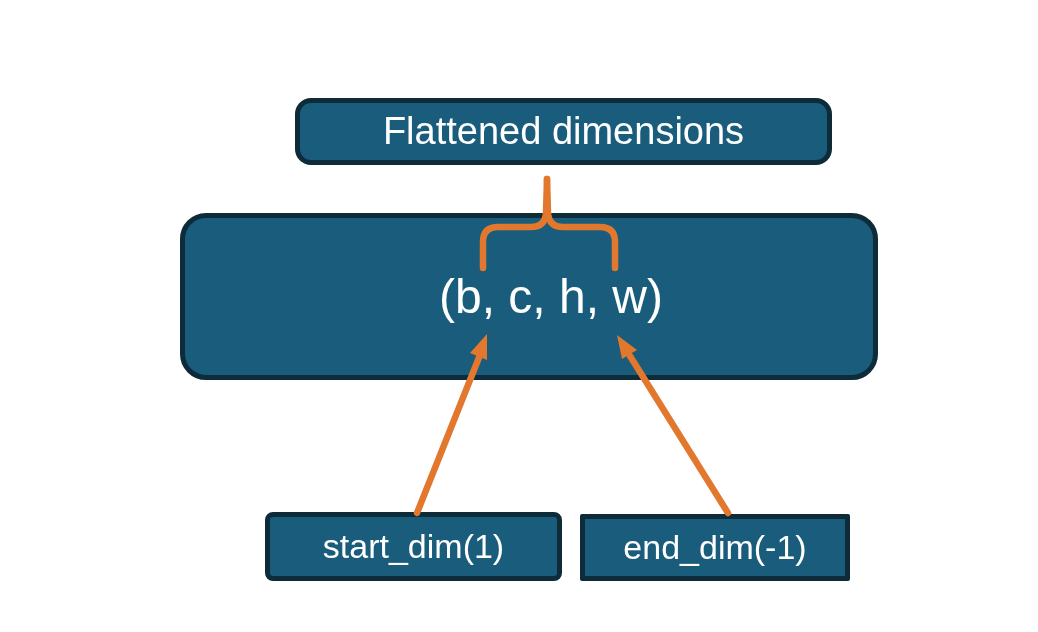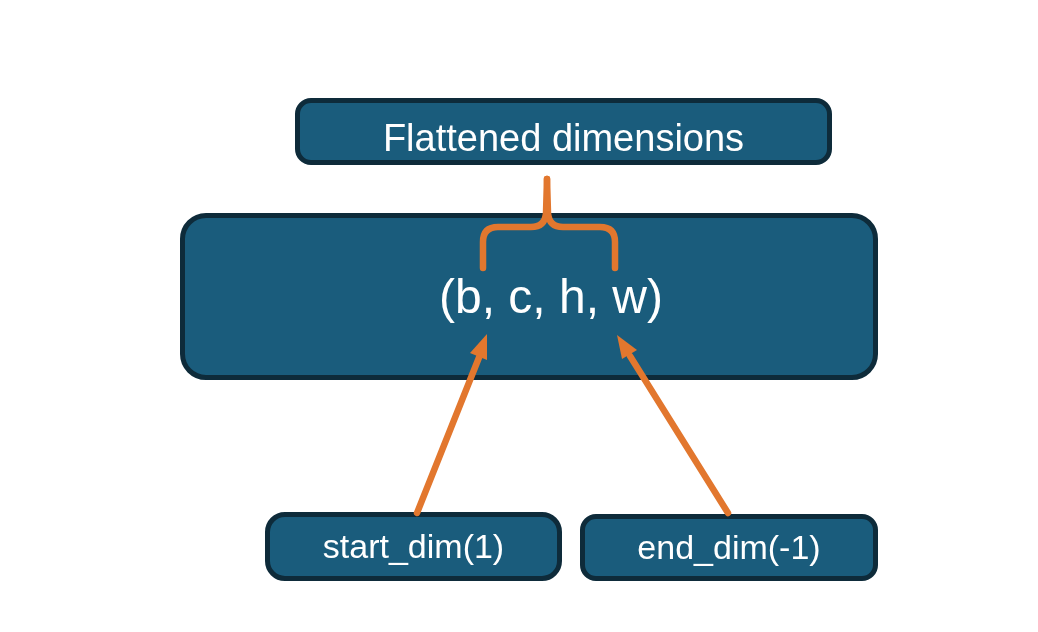--- a/index.html
+++ b/index.html
@@ -41,39 +41,38 @@
     display: flex;
     align-items: center;
     justify-content: center;
     white-space: nowrap;
   }
   .node-title {
     left: 295px; top: 98px;
     width: 537px; height: 67px;
     border-radius: 16px;
     font-size: 38px;
-    align-items: flex-end;
   }
   .node-main {
     left: 180px; top: 213px;
     width: 698px; height: 167px;
     border-radius: 26px;
     font-size: 48px;
     padding-left: 44px;
   }
   .node-start {
     left: 265px; top: 512px;
     width: 297px; height: 69px;
-    border-radius: 20px;
+    border-radius: 8px;
     font-size: 34px;
   }
   .node-end {
     left: 580px; top: 514px;
-    width: 298px; height: 67px;
-    border-radius: 16px;
+    width: 270px; height: 67px;
+    border-radius: 2px;
     font-size: 34px;
   }
 </style>
 </head>
 <body>
 
 <div class="canvas">
 
   <div class="node node-title">
     <span>Flattened dimensions</span>

